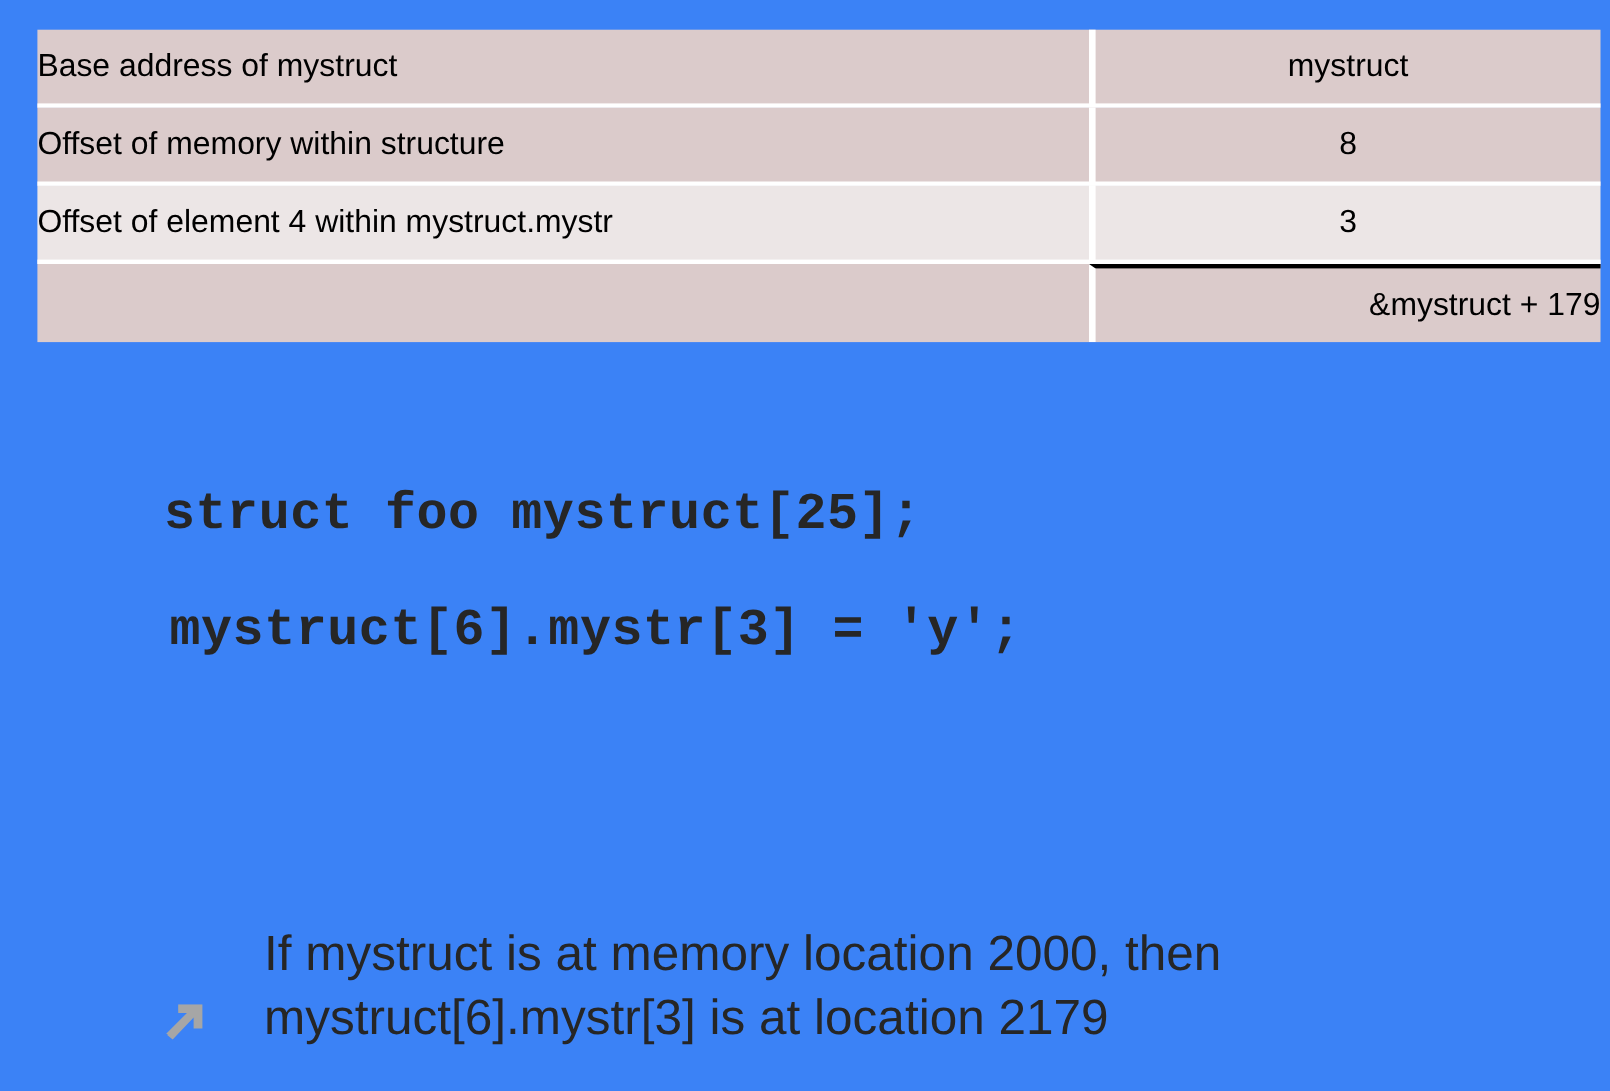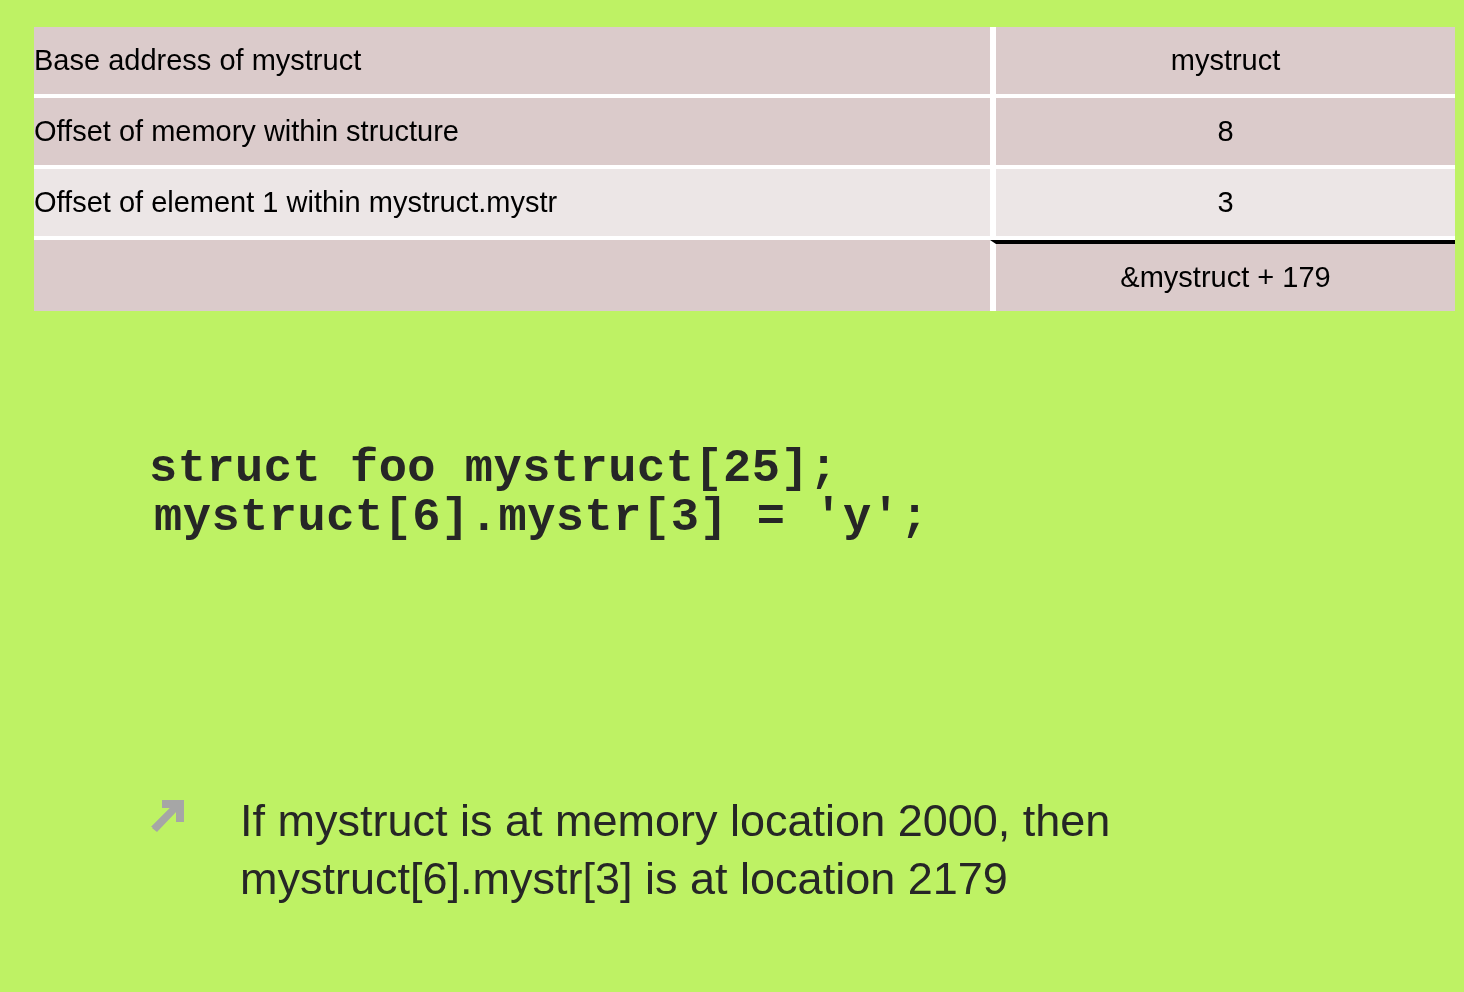--- a/index.html
+++ b/index.html
@@ -11,21 +11,21 @@
     width: 1464px;
     height: 992px;
     overflow: hidden;
     font-family: "Liberation Sans", sans-serif;
     -webkit-font-smoothing: antialiased;
   }
   .slide {
     position: relative;
     width: 1464px;
     height: 992px;
-    background: #bef264;
+    background: #3b82f6;
   }
 
   
   .calc-table {
     position: absolute;
     left: 34px;
     top: 27px;
     width: 1419px;
     border-collapse: separate;
     border-spacing: 0;
@@ -33,21 +33,21 @@
   }
   .calc-table tr { height: 71px; }
   .calc-table td {
     padding: 0;
     vertical-align: middle;
     font-size: 29px;
     color: #000000;
     line-height: 1.1;
     border-bottom: 4px solid #ffffff;
   }
-  .calc-table tr:last-child td { border-bottom: 0; }
+  .calc-table tr:last-child td { border-bottom: 0; text-align: right; }
   .col-label {
     width: 956px;
     padding-left: 18px;
     text-align: left;
   }
   .col-value {
     width: 459px;
     text-align: center;
     border-left: 6px solid #ffffff;
   }
@@ -70,31 +70,31 @@
   }
   .code-line {
     font-family: "Liberation Mono", "DejaVu Sans Mono", monospace;
     font-weight: bold;
     font-size: 47px;
     letter-spacing: 0.5px;
     color: #262626;
     white-space: pre;
     line-height: 1.05;
   }
-  .code-line-1 { margin-left: 11px; }
+  .code-line-1 { margin-left: 11px; margin-bottom: 56px; }
   .code-line-2 { margin-left: 16px; }
 
   
   .bullet-row {
     position: absolute;
     left: 150px;
-    top: 792px;
+    top: 838px;
     width: 1260px;
     display: flex;
-    align-items: flex-start;
+    align-items: flex-end;
   }
   .bullet-icon {
     width: 36px;
     height: 40px;
     flex: 0 0 36px;
     margin-top: 8px;
     margin-right: 54px;
   }
   .bullet-text {
     font-family: "Liberation Sans", sans-serif;
@@ -113,21 +113,21 @@
     <tbody>
       <tr class="row-dark">
         <td class="col-label">Base address of mystruct</td>
         <td class="col-value">mystruct</td>
       </tr>
       <tr class="row-dark">
         <td class="col-label">Offset of memory within structure</td>
         <td class="col-value">8</td>
       </tr>
       <tr class="row-light">
-        <td class="col-label">Offset of element 1 within mystruct.mystr</td>
+        <td class="col-label">Offset of element 4 within mystruct.mystr</td>
         <td class="col-value">3</td>
       </tr>
       <tr class="row-dark row-total">
         <td class="col-label"></td>
         <td class="col-value">&amp;mystruct + 179</td>
       </tr>
     </tbody>
   </table>
 
   <div class="code-block">

